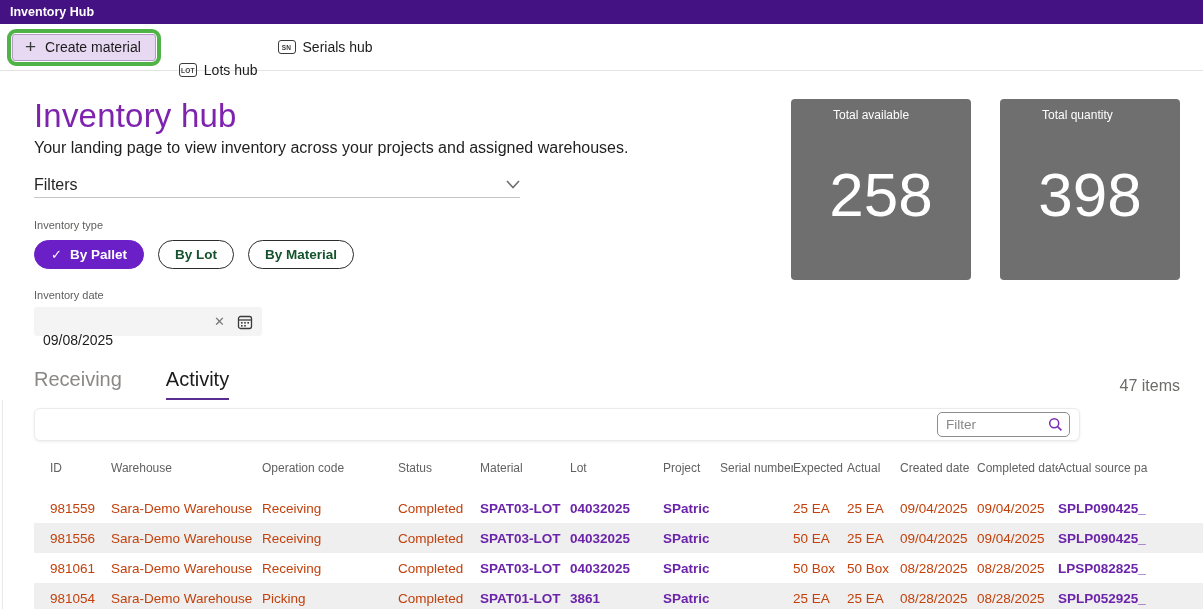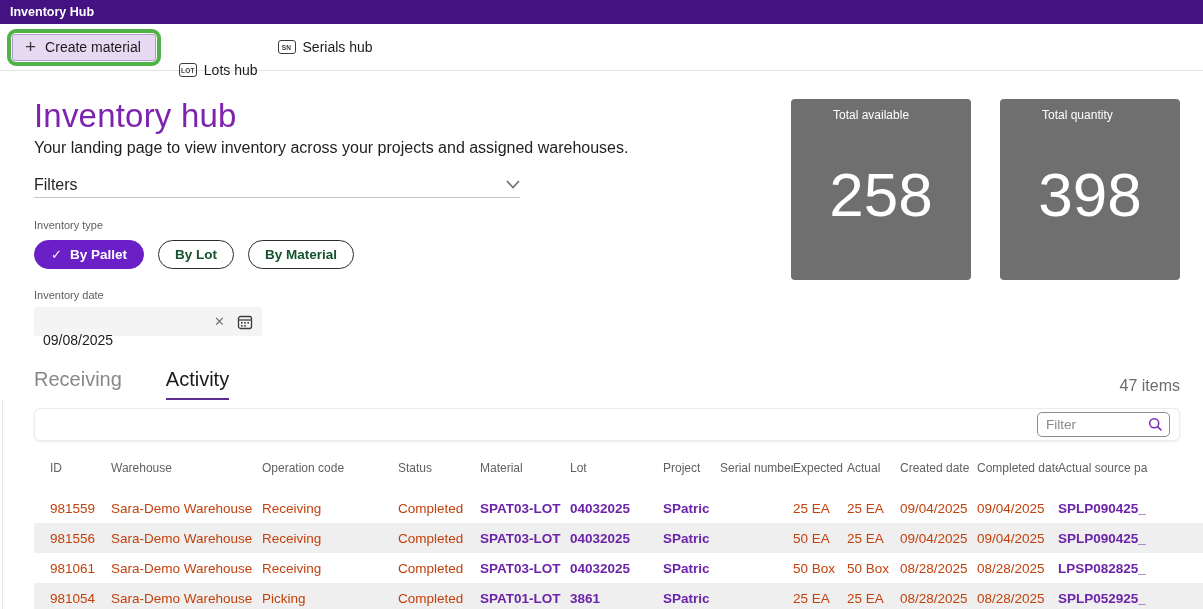--- a/index.html
+++ b/index.html
@@ -61,21 +61,21 @@
   .card .cvalue { flex:1; display:flex; align-items:center; justify-content:center;
                   font-size:62px; font-weight:300; padding-bottom:14px; }
 
   
   .tabs { position:absolute; left:34px; top:368px; display:flex; gap:24px; align-items:flex-end; }
   .tab { font-size:20px; color:#8a8886; padding-bottom:7px; border-bottom:2px solid transparent; cursor:pointer; }
   .tab.active { color:#1b1b1b; border-bottom-color:#5c2d91;margin-left:20px; }
   .items-count { position:absolute; right:23px; top:377px; font-size:16px; color:#6e6c6a; }
 
   
-  .filter-panel { position:absolute; left:34px; top:408px; width:1146px; height:33px;
+  .filter-panel { position:absolute; left:34px; top:408px; width:1046px; height:33px;
                   border:1px solid #ebebeb; border-radius:6px; background:#fff;
                   box-shadow:0 1px 3px rgba(0,0,0,.07); display:flex; align-items:center;
                   justify-content:flex-end; padding-right:9px; }
   .filter-box { width:133px; height:25px; border:1px solid #8f8d8b; border-radius:5px;
                 display:flex; align-items:center; padding:0 6px 0 8px; background:#fff; }
   .filter-box input { border:none; outline:none; width:100%; font-family:inherit; font-size:13.5px; color:#1b1b1b; }
   .filter-box input::placeholder { color:#8a8886; }
 
   
   .grid { position:absolute; left:34px; top:450px; width:1184px; border-collapse:collapse; table-layout:fixed; }

